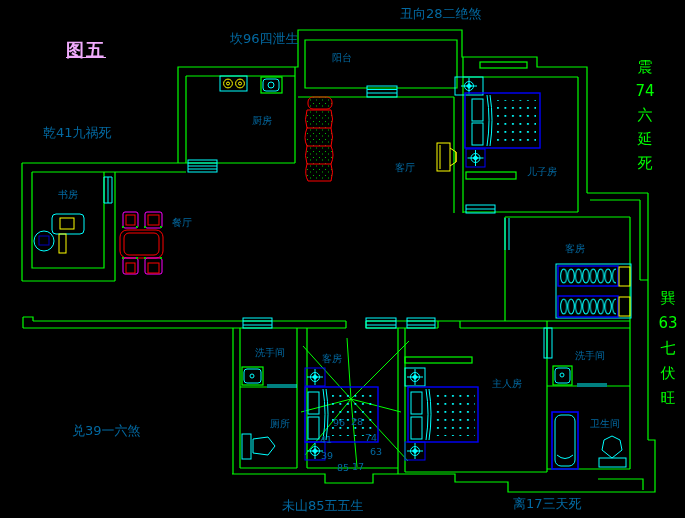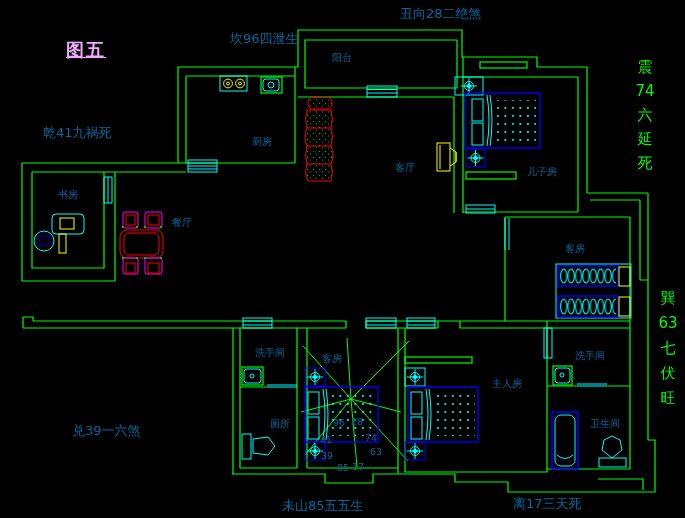--- a/index.html
+++ b/index.html
@@ -274,21 +274,21 @@
 </div>
 <div class="vcol" style="left:655px;top:286px;line-height:25px;">
   <div>巽</div>
   <div>63</div>
   <div>七</div>
   <div>伏</div>
   <div>旺</div>
 </div>
 
 <div class="lbl" style="left:332px;top:52px;text-align:center;">阳台</div>
-<div class="lbl" style="left:252px;top:136px;">厨房</div>
+<div class="lbl" style="left:252px;top:115px;">厨房</div>
 <div class="lbl" style="left:388px;top:162px;margin-left:7px;">客厅</div>
 <div class="lbl" style="left:527px;top:167px;font-family:Liberation Mono, monospace;">儿子房</div>
 <div class="lbl" style="left:58px;top:189px;">书房</div>
 <div class="lbl" style="left:172px;top:217px;">餐厅</div>
 <div class="lbl" style="left:565px;top:243px;">客房</div>
 <div class="lbl" style="left:322px;top:353px;">客房</div>
 <div class="lbl" style="left:492px;top:378px;">主人房</div>
 <div class="lbl" style="left:255px;top:347px;">洗手间</div>
 <div class="lbl" style="left:575px;top:350px;">洗手间</div>
 <div class="lbl" style="left:270px;top:418px;">厕所</div>

